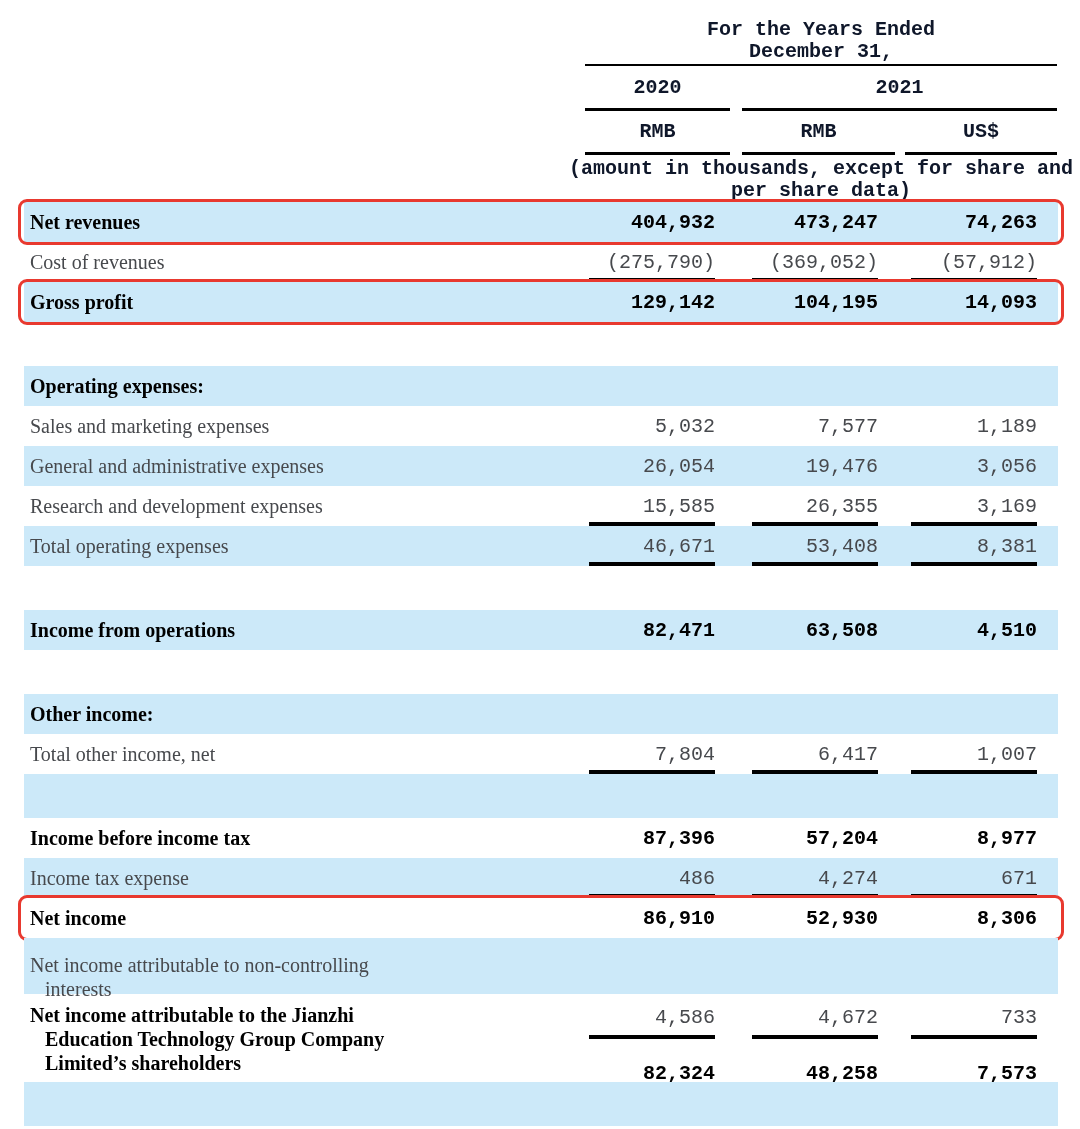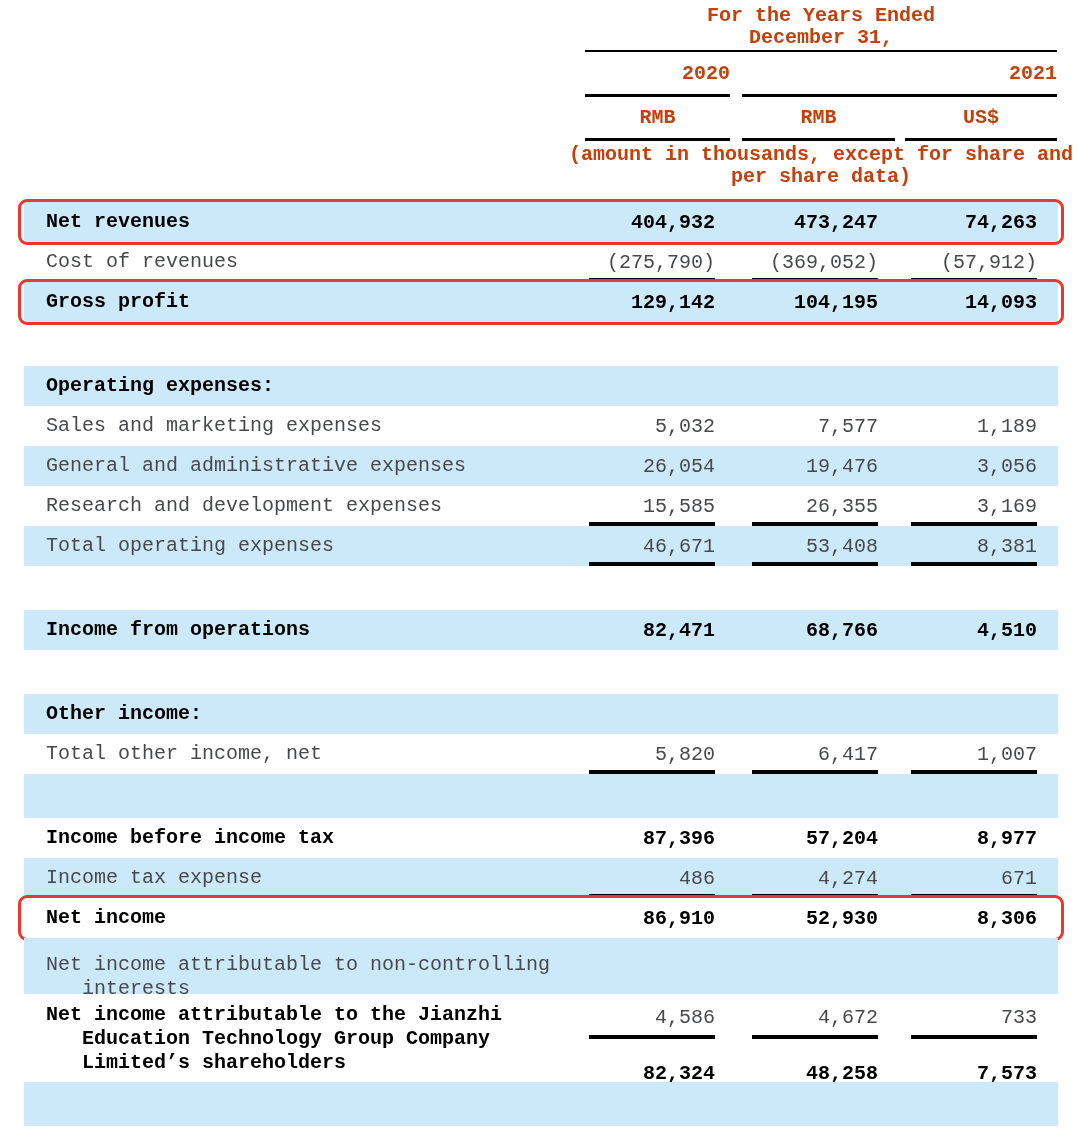--- a/index.html
+++ b/index.html
@@ -6,25 +6,25 @@
   .page{
     position:relative;
     width:1080px;height:1129px;
     background:#ffffff;
     overflow:hidden;
     font-family:"Liberation Mono","DejaVu Sans Mono",monospace;
     font-size:20px;
     color:#47494d;
   }
   
-  .hdr{position:absolute;left:585px;top:0;width:472px;height:202px;font-weight:bold;color:#c2410c;}
+  .hdr{position:absolute;left:585px;top:14px;width:472px;height:202px;font-weight:bold;color:#0f172a;}
   .hdr-title{position:absolute;top:5px;left:0;width:100%;text-align:center;line-height:22px;}
   .rule{position:absolute;background:#000;}
   .r-top{top:50px;left:0;width:472px;height:2px;}
-  .yr{position:absolute;top:62px;text-align:right;}
+  .yr{position:absolute;top:62px;text-align:center;}
   .y20{left:0;width:145px;}
   .y21{left:157px;width:315px;}
   .r-y20{top:94px;left:0;width:145px;height:3px;}
   .r-y21{top:94px;left:157px;width:315px;height:3px;}
   .cur{position:absolute;top:106px;text-align:center;}
   .c1{left:0;width:145px;}
   .c2{left:157px;width:153px;}
   .c3{left:320px;width:152px;}
   .r-c1{top:138px;left:0;width:145px;height:3px;}
   .r-c2{top:138px;left:157px;width:153px;height:3px;}
@@ -39,21 +39,21 @@
     padding-right:21px;
     box-sizing:border-box;
     align-items:center;
     height:40px;
   }
   .row.sp{height:44px;}
   .row.l2{height:56px;}
   .row.l3{height:88px;}
   .row.hl{background:var(--hl,#cce9f9);}
   .row.em{font-weight:bold;color:#000;}
-  .label{padding-left:22px;white-space:pre-wrap;line-height:24px;}
+  .label{padding-left:6px;white-space:pre-wrap;line-height:24px;font-family:Liberation Serif, serif;}
   .num{position:relative;text-align:right;height:100%;display:flex;align-items:center;justify-content:flex-end;}
   .row.multi .num{align-items:flex-end;padding-bottom:10px;box-sizing:border-box;margin-top:45px;}
   .row.l3 .num{padding-bottom:22px;}
   .bar{position:absolute;right:0;bottom:0;width:126px;height:4px;background:#000;}
   .bar.dbl{height:9px;background:none;border-top:2.5px solid #000;border-bottom:2.5px solid #000;box-sizing:border-box;}
   .callout-box{
     position:absolute;left:-6px;right:-6px;top:-3px;bottom:-3px;
     border:3px solid var(--red,#e8392f);
     border-radius:9px;
     pointer-events:none;
@@ -192,21 +192,21 @@
           <div class="bar"></div>
         </div>
       </div>
       <div class="row sp"></div>
       <div class="row hl em">
         <div class="label">Income from operations</div>
         <div class="num">
           <span>82,471</span>
         </div>
         <div class="num">
-          <span>68,766</span>
+          <span>63,508</span>
         </div>
         <div class="num">
           <span>4,510</span>
         </div>
       </div>
       <div class="row sp"></div>
       <div class="row hl em">
         <div class="label">Other income:</div>
         <div class="num">
           <span></span>
@@ -214,21 +214,21 @@
         <div class="num">
           <span></span>
         </div>
         <div class="num">
           <span></span>
         </div>
       </div>
       <div class="row">
         <div class="label">Total other income, net</div>
         <div class="num">
-          <span>5,820</span>
+          <span>7,804</span>
           <div class="bar"></div>
         </div>
         <div class="num">
           <span>6,417</span>
           <div class="bar"></div>
         </div>
         <div class="num">
           <span>1,007</span>
           <div class="bar"></div>
         </div>

